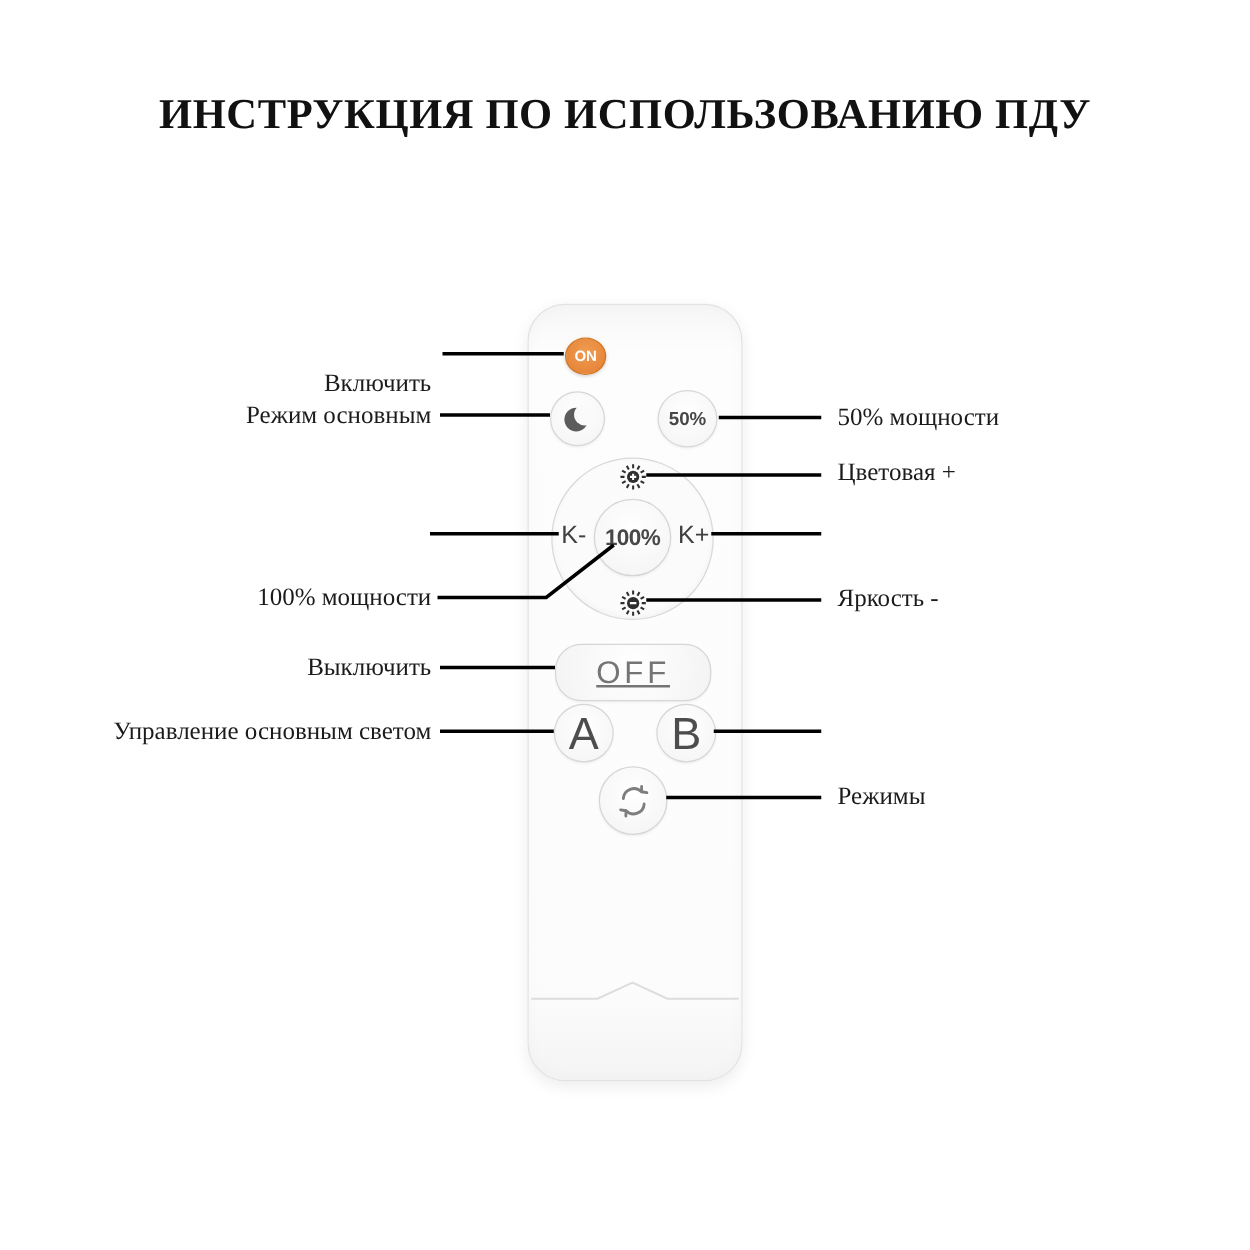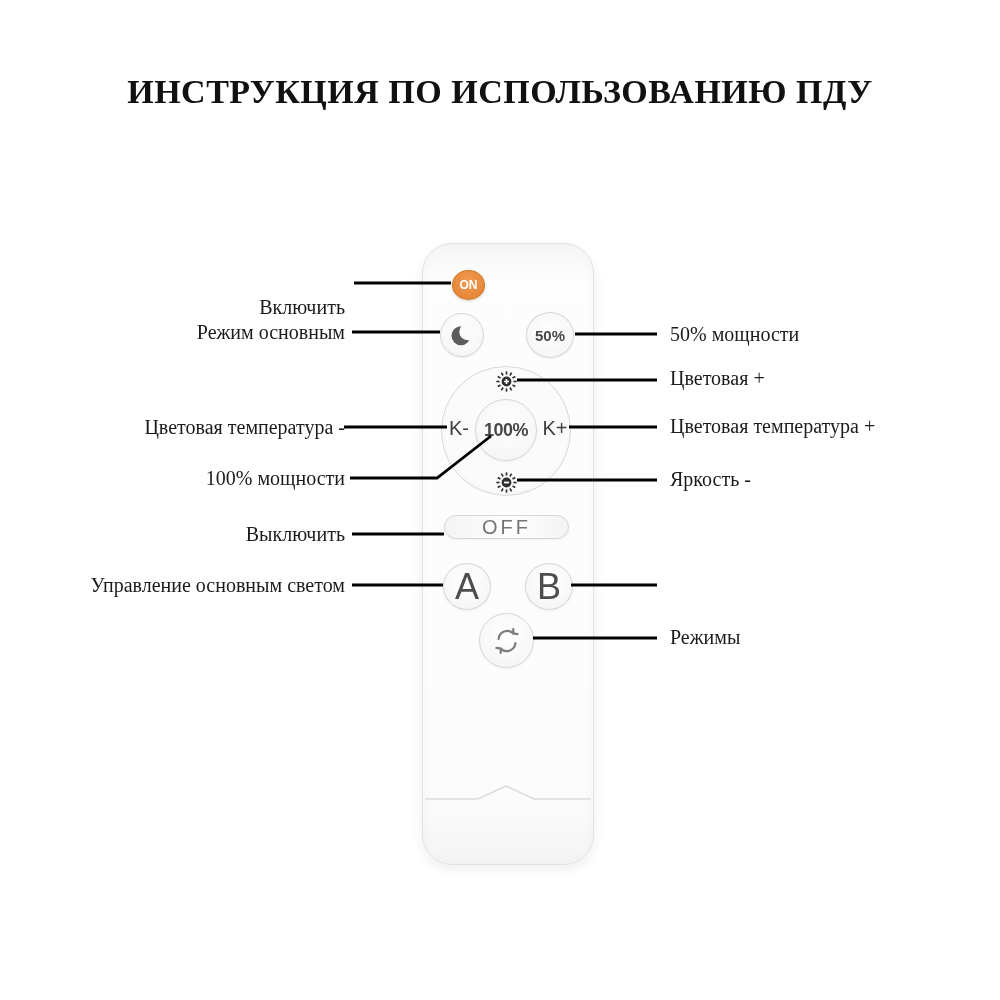--- a/index.html
+++ b/index.html
@@ -86,25 +86,26 @@
   .k-plus  { left: 117px; top: 171px; }
   .sun-zone {
     position: absolute;
     width: 24px; height: 24px;
     display: flex; align-items: center; justify-content: center;
   }
   .sun-up   { left: 71px; top: 125px; }
   .sun-down { left: 71px; top: 226px; }
   .btn-off {
     left: 21px; top: 271px;
-    width: 125px; height: 24px;
+    width: 125px; height: 46px;
     border-radius: 21px;
-    font-size: 20px;
+    font-size: 25px;
     color: #757575;
     letter-spacing: 3px;
+    text-decoration: underline;
   }
   .btn-a { left: 20px;  top: 319px; width: 48px; height: 47px; font-size: 36px; }
   .btn-b { left: 102px; top: 319px; width: 48px; height: 47px; font-size: 36px; }
   .btn-cycle { left: 56px; top: 369px; width: 55px; height: 55px; }
   
   .overlay {
     position: absolute;
     left: 0; top: 0;
     width: 1000px; height: 1000px;
     z-index: 5;
@@ -221,24 +222,22 @@
       <path d="M517,380 H657"></path>
       <path d="M569,427 H657"></path>
       <path d="M517,480 H657"></path>
       <path d="M571,585 H657"></path>
       <path d="M533,638 H657"></path>
     </g>
   </svg>
 
   <div class="ann ann-left" style="top:271px;margin-top:24px;">Включить</div>
   <div class="ann ann-left" style="top:320px;">Режим основным</div>
-  <div class="ann ann-left" style="top:415px;">Цветовая температура -</div>
   <div class="ann ann-left" style="top:466px;">100% мощности</div>
   <div class="ann ann-left" style="top:522px;">Выключить</div>
   <div class="ann ann-left" style="top:573px;">Управление основным светом</div>
 
   <div class="ann ann-right" style="top:322px;text-align:center;">50% мощности</div>
   <div class="ann ann-right" style="top:366px;">Цветовая +</div>
-  <div class="ann ann-right" style="top:414px;">Цветовая температура +</div>
   <div class="ann ann-right" style="top:467px;">Яркость -</div>
   <div class="ann ann-right" style="top:625px;font-family:Liberation Serif, serif;">Режимы</div>
 
 </div>
 
 </body></html>

